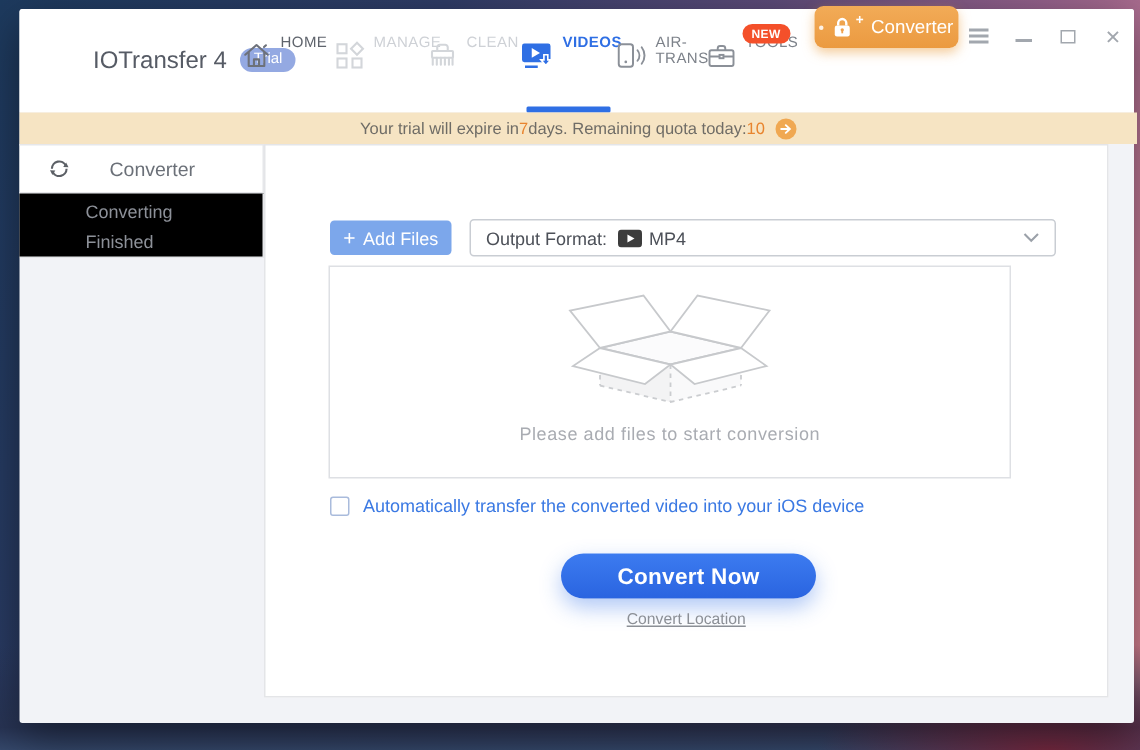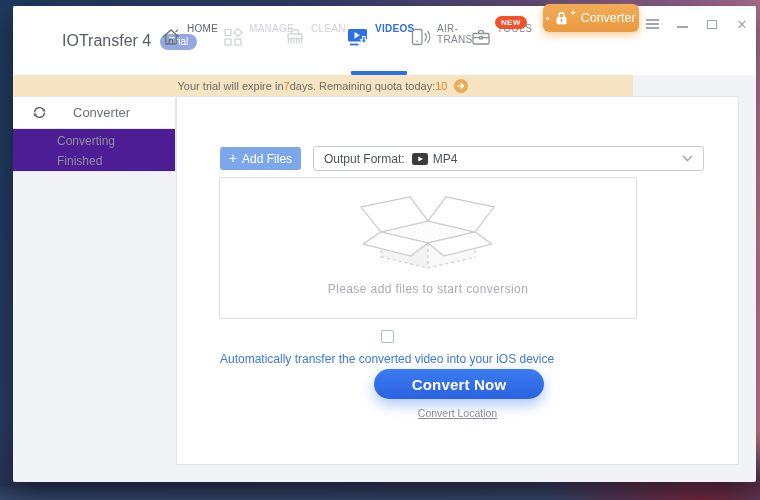--- a/index.html
+++ b/index.html
@@ -8,21 +8,21 @@
     background-image:
       radial-gradient(ellipse 220px 70px at 92% 100%, rgba(140,30,50,.75), rgba(140,30,50,0) 70%),
       linear-gradient(to bottom, rgba(25,35,60,0) 86%, rgba(40,52,84,.92) 97%, #35486b 100%),
       linear-gradient(115deg, #1d3a5e 0%, #2f3c66 30%, #5c4a78 52%, #93608a 70%, #c47b94 85%, #d8818f 100%);
   }
   .window { position:absolute; left:13px; top:6px; width:743px; height:476px;
     background:#f2f3f7; border-radius:2px; box-shadow:0 10px 30px rgba(0,0,0,.45); }
 
   
   .header { position:absolute; left:0; top:0; width:743px; height:69px; background:#fff; border-radius:2px 2px 0 0; }
-  .logo-area { position:absolute; left:49px; top:26px; display:flex; align-items:flex-end; gap:9px; }
+  .logo-area { position:absolute; left:49px; top:26px; display:flex; align-items:flex-start; gap:9px; }
   .logo-text { font-size:16px; color:#565b65; }
   .trial-badge { background:#94a9e2; color:#fff; font-size:10px; padding:2px 9px 3px; border-radius:9px; }
 
   .nav { position:absolute; left:146px; top:17px; display:flex; }
   .nav-item { position:relative; width:62px; display:flex; flex-direction:row; align-items:flex-start; gap:4px; cursor:pointer; }
   .nav-icon { height:26px; display:flex; align-items:flex-end; justify-content:center; }
   .nav-label { font-size:10px; letter-spacing:.3px; color:#7d828a; }
   .nav-item.primary .nav-label { color:#5f646c; }
   .nav-item.disabled .nav-label { color:#ced1d6; }
   .nav-item.active .nav-label { color:#2f6fe4; font-weight:bold; }
@@ -38,49 +38,49 @@
 
   .win-controls { position:absolute; right:7px; top:11px; display:flex; align-items:center; }
   .win-btn { width:14px; height:14px; margin-left:16px; display:flex; align-items:center; justify-content:center; cursor:pointer; }
   .glyph-menu { width:13px; }
   .glyph-menu span { display:block; height:1.5px; background:#a2a7ae; margin:2.5px 0; }
   .glyph-min { width:11px; height:1.5px; background:#a2a7ae; margin-top:6px; }
   .glyph-max { width:10px; height:9px; border:1.5px solid #a2a7ae; }
   .glyph-close { color:#a2a7ae; font-size:13px; line-height:13px; }
 
   
-  .banner { position:absolute; left:0; top:69px; width:620px; height:21px; background:#f6e4c3;
+  .banner { position:absolute; left:0; top:69px; width:745px; height:21px; background:#f6e4c3;
     display:flex; align-items:center; justify-content:center; font-size:11px; color:#6f6c66; }
   .banner .num { color:#e8842e; }
   .banner-arrow { width:14px; height:14px; border-radius:50%; background:#f0a852; display:flex; align-items:center; justify-content:center; margin-left:7px; cursor:pointer; }
 
   
   .converter-head { position:absolute; left:0; top:90px; width:163px; height:33px; background:#fff;
     border:1px solid #e6e7ea; border-left:none; display:flex; align-items:center; z-index:3; cursor:pointer; }
   .converter-head .sync { margin-left:19px; display:flex; }
   .converter-head .lbl { margin-left:26px; font-size:13px; color:#6b7078; }
-  .converter-sub { position:absolute; left:0; top:123px; width:163px; height:43px; background:#4c1d95;
+  .converter-sub { position:absolute; left:0; top:123px; width:163px; height:43px; background:#000000;
     border-right:1px solid #e6e7ea; border-bottom:1px solid #e6e7ea; z-index:3; padding-top:2px; }
   .sub-item { height:20px; line-height:20px; padding-left:44px; font-size:12px; color:#8d9199; cursor:pointer; }
 
   
   .card { position:absolute; left:163px; top:90px; width:563px; height:369px; background:#fff; border:1px solid #e4e5e8; }
   .add-files { position:absolute; left:43px; top:50px; width:81px; height:23px; background:#7ca7eb; border-radius:3px;
     color:#fff; font-size:12px; display:flex; align-items:center; justify-content:center; gap:5px; cursor:pointer; }
   .add-files .plus { font-size:14px; margin-top:-1px; }
   .format-select { position:absolute; left:136px; top:49px; width:391px; height:25px; border:1px solid #c9cdd3; border-radius:3px;
     background:#fff; display:flex; align-items:center; padding:0 10px; font-size:12px; color:#4c5058; gap:5px; cursor:pointer;text-align:right; }
   .format-select .chev { margin-left:auto; display:flex; }
   .fmt-icon { display:flex; margin-left:2px; }
 
-  .drop-area { position:absolute; left:42px; top:80px; width:418px; height:142px; border:1px solid #dee0e4; background:#fff; }
+  .drop-area { position:absolute; left:42px; top:80px; width:455px; height:142px; border:1px solid #dee0e4; background:#fff; }
   .carton { position:absolute; left:50%; transform:translateX(-50%); top:8px; }
   .empty-text { position:absolute; left:0; right:0; top:104px; text-align:center; font-size:12px; color:#a9acb2; letter-spacing:.4px; }
 
-  .auto-row { position:absolute; left:43px; top:233px; display:flex; align-items:center; gap:9px;flex-direction:column; }
+  .auto-row { position:absolute; left:43px; top:233px; display:flex; align-items:center; gap:9px; }
   .checkbox { width:13px; height:13px; border:1px solid #a9bbdc; border-radius:2px; background:#fff; cursor:pointer; flex:none; }
   .auto-label { font-size:12px; color:#3b79e3; cursor:pointer; }
 
   .convert-btn { position:absolute; left:197px; top:272px; width:170px; height:30px; border-radius:15px;
     background:linear-gradient(180deg,#3c7bf0,#2a64e0); color:#fff; font-size:15px; font-weight:bold; letter-spacing:.2px;
     display:flex; align-items:center; justify-content:center; box-shadow:0 6px 14px rgba(47,111,232,.38); cursor:pointer; }
   .convert-location { position:absolute; left:0; right:0; top:310px; text-align:center; font-size:10.5px; color:#8b8f96;
     text-decoration:underline; cursor:pointer; }
 </style>
 </head>

